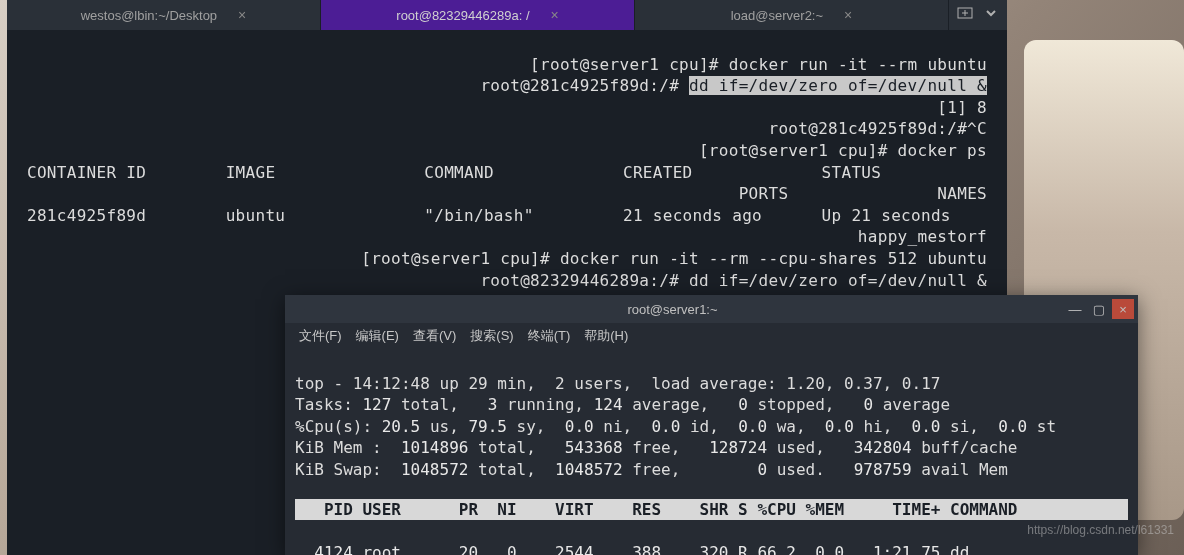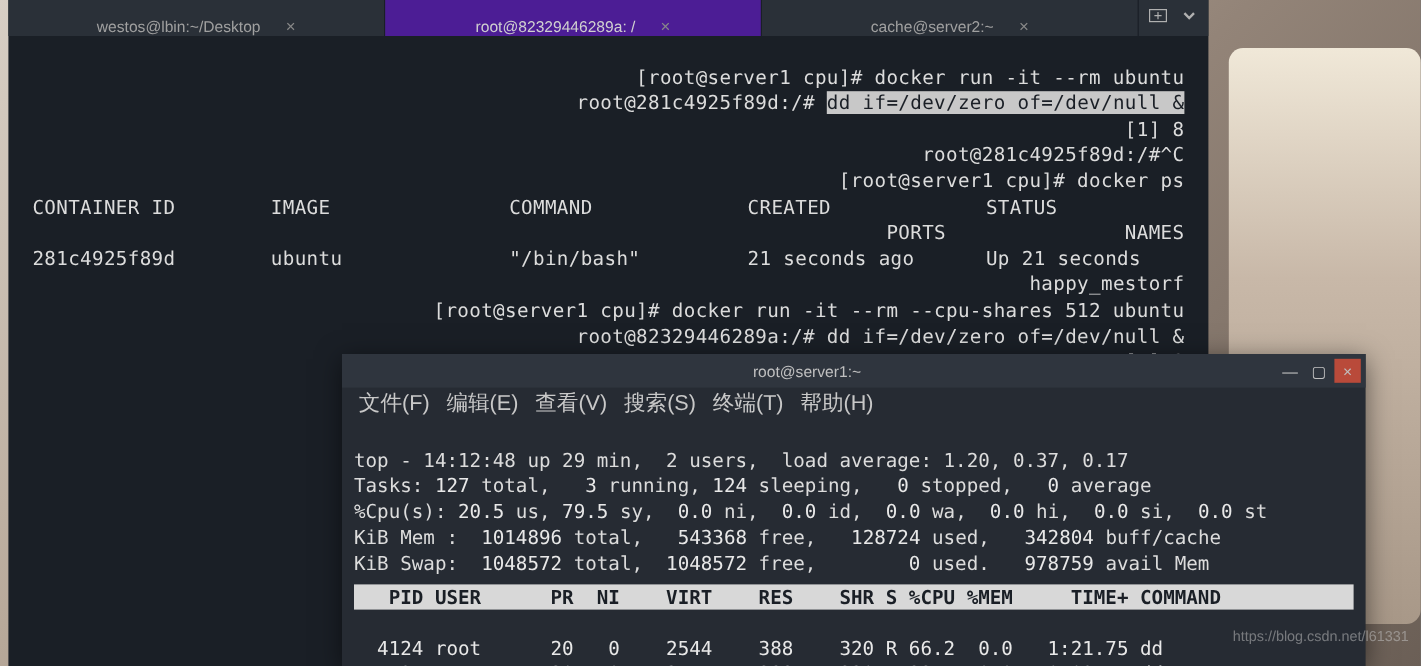--- a/index.html
+++ b/index.html
@@ -1,58 +1,58 @@
 <!DOCTYPE html>
 <html><head>
 <meta charset="utf-8">
 <style>
 * { margin:0; padding:0; box-sizing:border-box; }
 body { width:1184px; height:555px; background:#888; font-family:"DejaVu Sans Mono",monospace; font-size:16px; overflow:hidden; position:relative; }
 .bg-deco { position:absolute; inset:0; background:linear-gradient(135deg,#d8cfc5 0%,#b8a99a 30%,#938478 60%,#6b5f56 100%); }
 .bg-deco::before { content:""; position:absolute; right:0; top:40px; width:160px; height:480px; background:linear-gradient(180deg,#f0e8d8 0%,#c8b8a8 40%,#a89888 100%); border-radius:12px; }
 .window1 { position:absolute; left:7px; top:0; width:1000px; height:555px; background:#1a1f26; color:#dcdcdc; }
 .tabbar { height:30px; background:#2a3038; display:flex; align-items:center; }
-.tab { flex:1; height:30px; display:flex; align-items:flex-end; justify-content:center; gap:21px; font-family:sans-serif; font-size:13px; color:#a0a0a0; border-right:1px solid #1a1f26; position:relative; }
+.tab { flex:1; height:30px; display:flex; align-items:center; justify-content:center; gap:21px; font-family:sans-serif; font-size:13px; color:#a0a0a0; border-right:1px solid #1a1f26; position:relative; }
 .tab.active { background:#4c1d95; color:#d0d0d0; }
 .tab-close { font-size:14px; color:#888; }
 .tab-icons { display:flex; align-items:center; padding:0 8px; gap:10px; }
 .ic { width:16px; height:16px; color:#b0b0b0; }
 .term { padding:2px 20px; line-height:1.35; letter-spacing:0.3px; white-space:pre;text-align:right; }
 .hl { background:#c8c8c8; color:#1a1f26; }
 .cursor { display:inline-block; width:10px; height:18px; border:1px solid #c0c0c0; vertical-align:text-bottom; }
 .window2 { position:absolute; left:285px; top:295px; width:853px; height:260px; background:#262b33; color:#dcdcdc; box-shadow:0 4px 20px rgba(0,0,0,0.5); }
 .titlebar { height:28px; background:#2f353e; display:flex; align-items:center; font-family:sans-serif; font-size:13px; color:#c0c0c0; }
 .titlebar .title { flex:1; text-align:center; }
 .tb-btns { display:flex; gap:2px; padding:0 4px; }
 .tb-btn { width:22px; height:20px; display:flex; align-items:center; justify-content:center; color:#c0c0c0; font-size:13px; }
 .tb-btn.close { background:#b94a3a; }
-.menubar { height:26px; display:flex; align-items:center; gap:2px; padding:0 8px; font-family:sans-serif; font-size:18px; color:#c8c8c8;text-align:right; }
+.menubar { height:26px; display:flex; align-items:center; gap:2px; padding:0 8px; font-family:sans-serif; font-size:13px; color:#c8c8c8;text-align:right; }
 .menu-item { padding:2px 6px; }
 .term2 { padding:2px 10px; line-height:1.35; white-space:pre; font-size:16px; }
 .bold { font-weight:normal; color:#e8e8e8; }
-.hdr-row { background:#d8d8d8; color:#1a1f26; font-weight:bold; display:block; margin-top:6px; }
+.hdr-row { background:#d8d8d8; color:#1a1f26; font-weight:bold; display:block; margin-top:18px; }
 .watermark { position:absolute; right:10px; bottom:18px; font-family:sans-serif; font-size:12px; color:rgba(200,200,200,0.5); }
 </style>
 </head>
 <body>
 
 <div class="bg-deco"></div>
 
 <div class="window1">
   <div class="tabbar">
     <div class="tab">
         <span>westos@lbin:~/Desktop</span>
         <span class="tab-close">×</span>
       </div>
     <div class="tab active">
         <span>root@82329446289a: /</span>
         <span class="tab-close">×</span>
       </div>
     <div class="tab">
-        <span>cache@server2:~</span>
+        <span>load@server2:~</span>
         <span class="tab-close">×</span>
       </div>
     <div class="tab-icons">
       <span><svg class="ic" viewBox="0 0 16 16">
             <rect x="1" y="3" width="14" height="10" fill="none" stroke="currentColor"></rect>
             <path d="M8 5v6M5 8h6" stroke="currentColor"></path>
           </svg></span>
       <span><svg class="ic" viewBox="0 0 16 16">
             <path d="M4 6l4 4 4-4" fill="none" stroke="currentColor" stroke-width="2"></path>
           </svg></span>
@@ -87,21 +87,21 @@
   <div class="menubar">
     <span class="menu-item">文件(F)</span>
     <span class="menu-item">编辑(E)</span>
     <span class="menu-item">查看(V)</span>
     <span class="menu-item">搜索(S)</span>
     <span class="menu-item">终端(T)</span>
     <span class="menu-item">帮助(H)</span>
   </div>
   <div class="term2">
 <span>top - 14:12:48 up 29 min,  2 users,  load average: 1.20, 0.37, 0.17</span>
-<span><span>Tasks: </span><span class="bold">127 </span><span>total,   </span><span class="bold">3 </span><span>running, </span><span class="bold">124 </span><span>sleeping,   </span><span class="bold">0 </span><span>stopped,   </span><span class="bold">0 </span><span>average</span></span>
+<span><span>Tasks: </span><span class="bold">127 </span><span>total,   </span><span class="bold">3 </span><span>running, </span><span class="bold">124 </span><span>average,   </span><span class="bold">0 </span><span>stopped,   </span><span class="bold">0 </span><span>average</span></span>
 <span><span>%Cpu(s): </span><span class="bold">20.5 </span><span>us, </span><span class="bold">79.5 </span><span>sy,  </span><span class="bold">0.0 </span><span>ni,  </span><span class="bold">0.0 </span><span>id,  </span><span class="bold">0.0 </span><span>wa,  </span><span class="bold">0.0 </span><span>hi,  </span><span class="bold">0.0 </span><span>si,  </span><span class="bold">0.0 </span><span>st</span></span>
 <span><span>KiB Mem :  </span><span class="bold">1014896 </span><span>total,   </span><span class="bold">543368 </span><span>free,   </span><span class="bold">128724 </span><span>used,   </span><span class="bold">342804 </span><span>buff/cache</span></span>
 <span><span>KiB Swap:  </span><span class="bold">1048572 </span><span>total,  </span><span class="bold">1048572 </span><span>free,        </span><span class="bold">0 </span><span>used.   </span><span class="bold">978759 </span><span>avail Mem </span></span>
 <span class="hdr-row">   PID USER      PR  NI    VIRT    RES    SHR S %CPU %MEM     TIME+ COMMAND     </span>
 <span class="bold">  4124 root      20   0    2544    388    320 R 66.2  0.0   1:21.75 dd          </span>
 <span class="bold">  4197 root      20   0    2544    388    320 R 33.1  0.0   0:09.74 dd          </span>
   </div>
 </div>
 
 <div class="watermark">https://blog.csdn.net/l61331</div>

